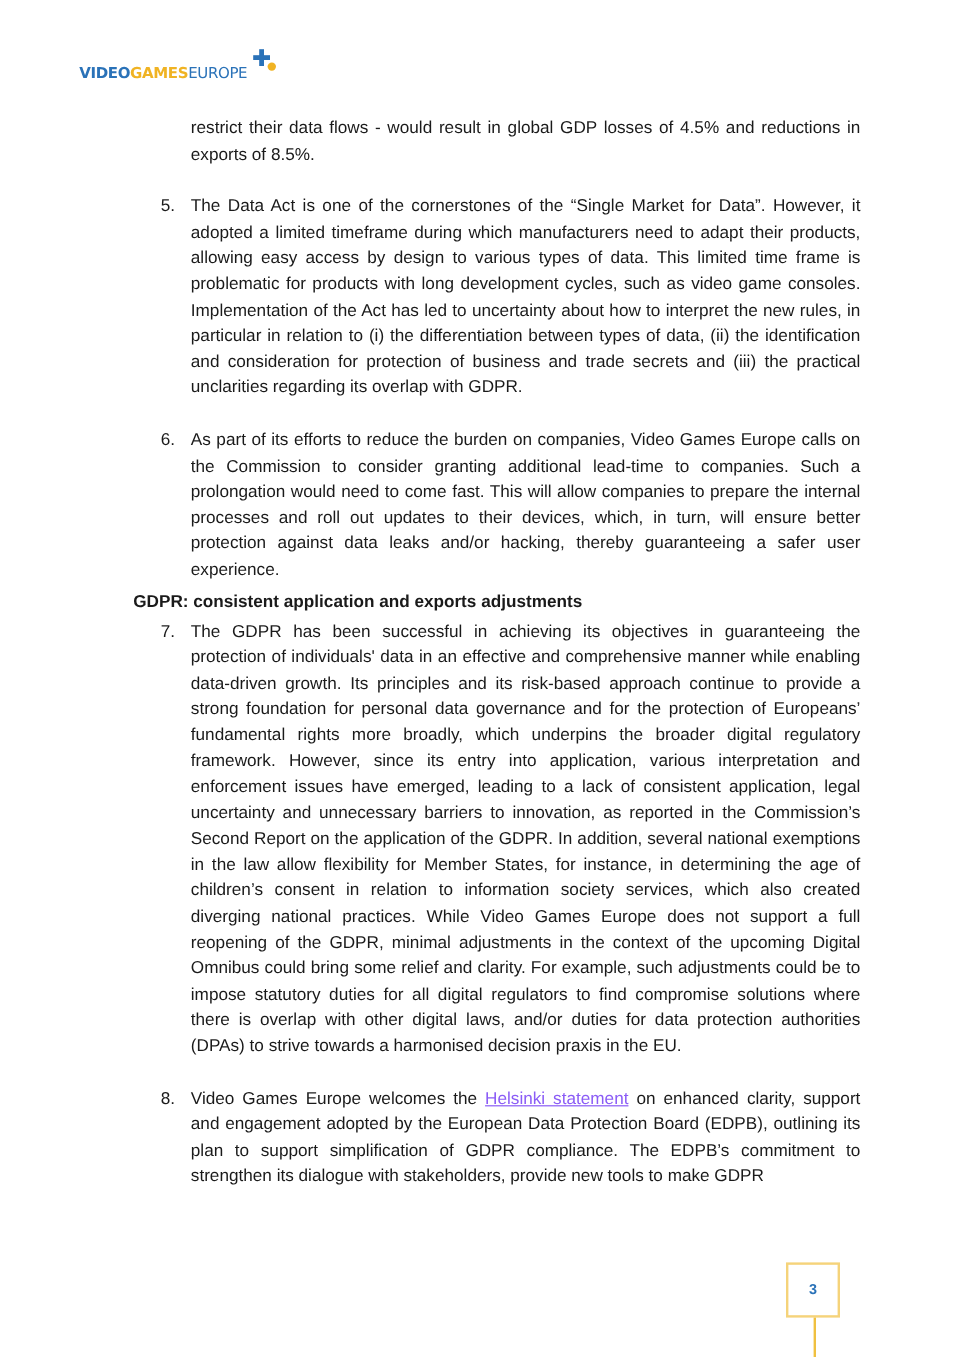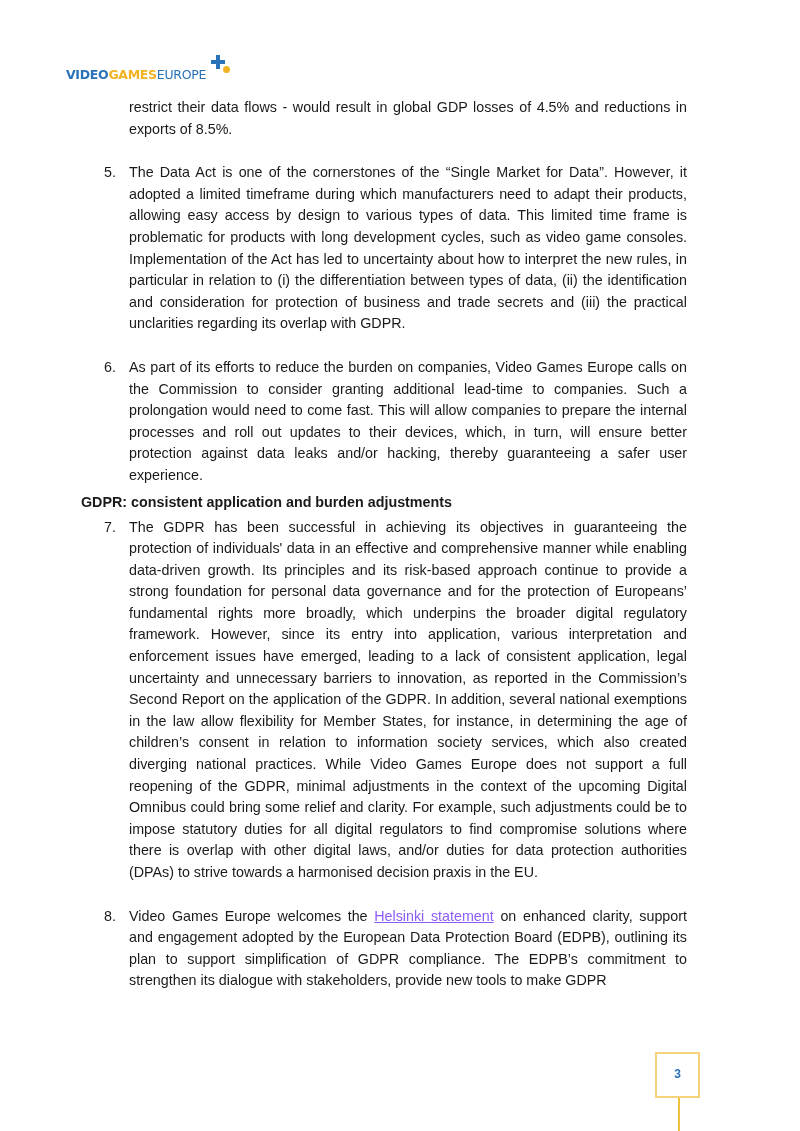--- a/index.html
+++ b/index.html
@@ -1,29 +1,29 @@
 <!DOCTYPE html>
 <html><head>
 <meta charset="utf-8">
 <style>
   html, body { margin:0; padding:0; background:#ffffff; }
   body { width:800px; height:1131px; position:relative; overflow:hidden;
          font-family: "Liberation Sans", sans-serif; color:#1a1a1a; }
-  .logo { position:absolute; left:66px; top:54px; height:30px; width:170px; }
+  .logo { position:absolute; left:66px; top:40px; height:30px; width:170px; }
   .logo-text { position:absolute; left:0; top:13px; font-family:"DejaVu Sans", sans-serif;
                font-weight:bold; font-size:12.5px; letter-spacing:-0.3px; white-space:nowrap; }
   .logo-text .video { color:#2a72b8; }
   .logo-text .games { color:#f0b323; }
   .logo-text .europe { color:#2a72b8; font-weight:normal; }
   .logo-plus { position:absolute; left:145px; top:1px; width:14px; height:14px; }
   .logo-plus:before { content:""; position:absolute; left:5px; top:0; width:4px; height:14px; background:#2a72b8; }
   .logo-plus:after { content:""; position:absolute; left:0; top:5px; width:14px; height:4px; background:#2a72b8; }
   .logo-dot { position:absolute; left:157px; top:12px; width:7px; height:7px; border-radius:50%; background:#f0b323; }
 
-  .content { position:absolute; left:81px; top:97px; width:606px; font-size:14.3px; line-height:21.6px; }
+  .content { position:absolute; left:111px; top:97px; width:606px; font-size:14.3px; line-height:21.6px; }
   .para { position:relative; padding-left:48px; text-align:justify; margin:0; }
   .para .num { position:absolute; left:23px; top:0; }
   .gap { height:22px; }
   .heading { font-weight:bold; margin:0; padding:0; height:30px; line-height:30px; }
   a.link { color:#8b5cf6; text-decoration:underline; }
 
   .page-box { position:absolute; left:655px; top:1052px; width:45px; height:46px;
               border:2px solid #f5d37a; box-sizing:border-box; }
   .page-num { position:absolute; left:0; right:0; top:13px; text-align:center; font-weight:bold;
               color:#2a72b8; font-size:12px; }
@@ -37,21 +37,21 @@
   <div class="logo-plus"></div>
   <div class="logo-dot"></div>
 </div>
 
 <div class="content">
   <p class="para">restrict their data flows - would result in global GDP losses of 4.5% and reductions in exports of 8.5%.</p>
   <div class="gap"></div>
   <p class="para"><span class="num">5.</span><span>The Data Act is one of the cornerstones of the “Single Market for Data”. However, it adopted a limited timeframe during which manufacturers need to adapt their products, allowing easy access by design to various types of data. This limited time frame is problematic for products with long development cycles, such as video game consoles. Implementation of the Act has led to uncertainty about how to interpret the new rules, in particular in relation to (i) the differentiation between types of data, (ii) the identification and consideration for protection of business and trade secrets and (iii) the practical unclarities regarding its overlap with GDPR.</span></p>
   <div class="gap"></div>
   <p class="para"><span class="num">6.</span><span>As part of its efforts to reduce the burden on companies, Video Games Europe calls on the Commission to consider granting additional lead-time to companies. Such a prolongation would need to come fast. This will allow companies to prepare the internal processes and roll out updates to their devices, which, in turn, will ensure better protection against data leaks and/or hacking, thereby guaranteeing a safer user experience.</span></p>
-  <p class="heading">GDPR: consistent application and burden adjustments</p>
+  <p class="heading">GDPR: consistent application and exports adjustments</p>
   <p class="para"><span class="num">7.</span><span>The GDPR has been successful in achieving its objectives in guaranteeing the protection of individuals' data in an effective and comprehensive manner while enabling data-driven growth. Its principles and its risk-based approach continue to provide a strong foundation for personal data governance and for the protection of Europeans’ fundamental rights more broadly, which underpins the broader digital regulatory framework. However, since its entry into application, various interpretation and enforcement issues have emerged, leading to a lack of consistent application, legal uncertainty and unnecessary barriers to innovation, as reported in the Commission’s Second Report on the application of the GDPR. In addition, several national exemptions in the law allow flexibility for Member States, for instance, in determining the age of children’s consent in relation to information society services, which also created diverging national practices. While Video Games Europe does not support a full reopening of the GDPR, minimal adjustments in the context of the upcoming Digital Omnibus could bring some relief and clarity. For example, such adjustments could be to impose statutory duties for all digital regulators to find compromise solutions where there is overlap with other digital laws, and/or duties for data protection authorities (DPAs) to strive towards a harmonised decision praxis in the EU.</span></p>
   <div class="gap"></div>
   <p class="para"><span class="num">8.</span><span>Video Games Europe welcomes the </span><a class="link">Helsinki statement</a><span> on enhanced clarity, support and engagement adopted by the European Data Protection Board (EDPB), outlining its plan to support simplification of GDPR compliance. The EDPB’s commitment to strengthen its dialogue with stakeholders, provide new tools to make GDPR</span></p>
 </div>
 
 <div class="page-box">
   <div class="page-num">3</div>
 </div>
 <div class="page-line"></div>
 

